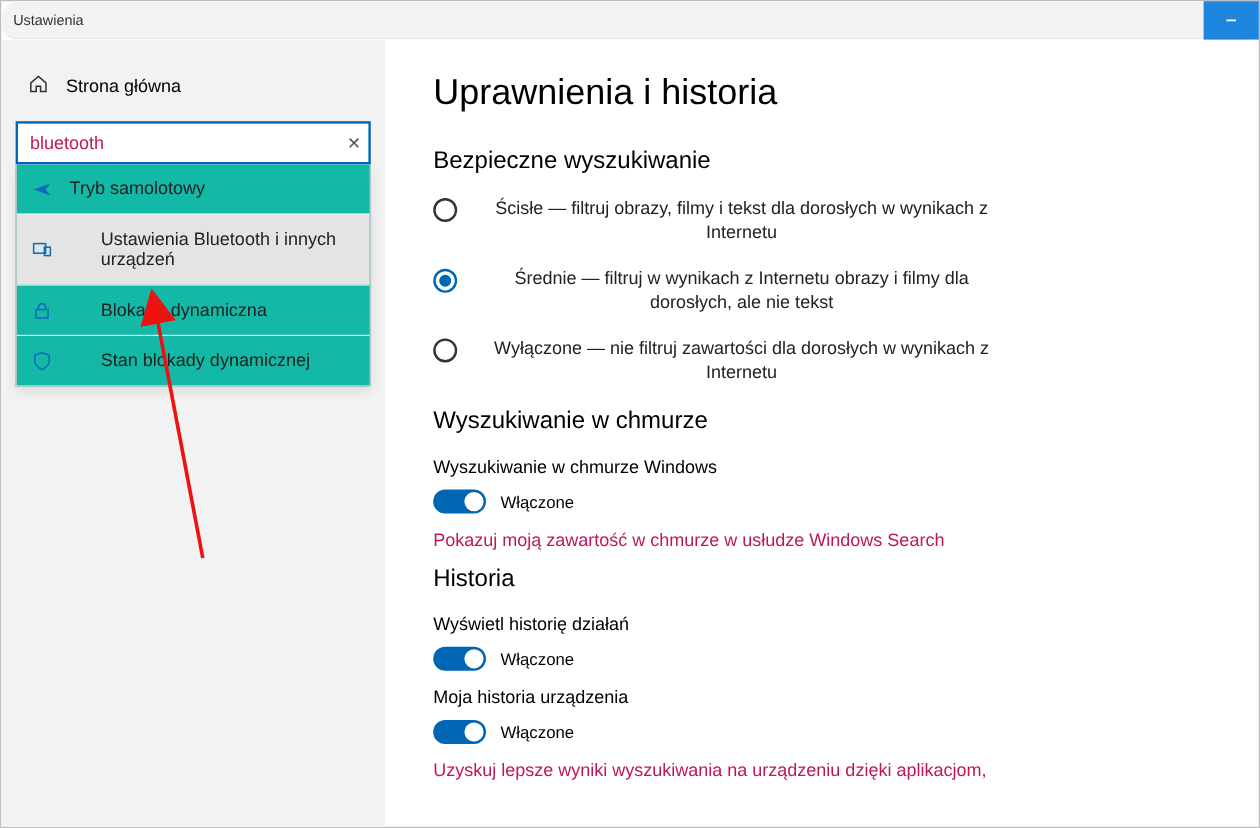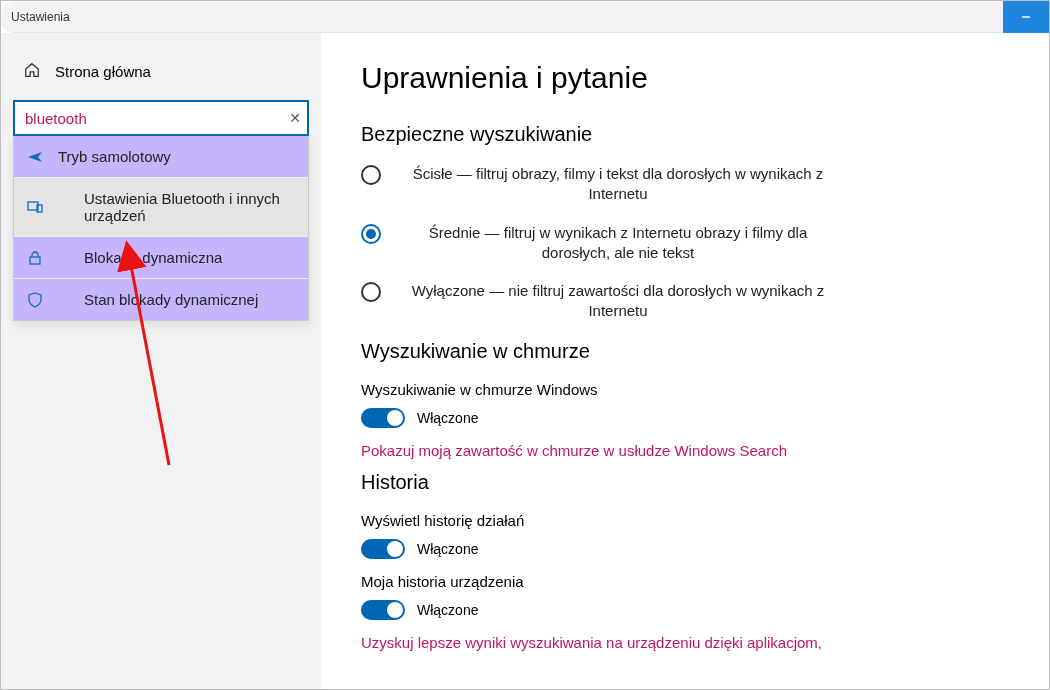--- a/index.html
+++ b/index.html
@@ -9,21 +9,21 @@
   .titlebar .title { padding-left: 10px; }
   .titlebar .winbtn { width:46px; height:32px; display:flex; align-items:center; justify-content:center; }
   .titlebar .minimize { background:#1f86e0; color:#fff; }
   .body { flex:1; display:flex; overflow:hidden; }
   .sidebar { width: 320px; background:#f2f2f2; padding: 20px 0 0 0; position:relative;}
   .home-row { display:flex; align-items:center; gap:14px; padding: 8px 22px 18px 22px; font-size:15px;}
   .home-row svg { width:18px; height:18px; }
   .search-wrap { margin: 0 12px 0 12px; position:relative;}
   .search-input { width:100%; height:36px; border:2px solid #0066b3; background:#fff; padding: 0 34px 0 10px; font-size:15px; color:#be185d; outline:none;}
   .search-clear { position:absolute; right:8px; top:50%; transform:translateY(-50%); font-size:14px; color:#555; cursor:pointer;}
-  .suggest { margin: 0 12px; border:1px solid #c9c9c9; border-top:none; background:#c4b5fd; box-shadow: 0 4px 10px rgba(0,0,0,0.1);}
+  .suggest { margin: 0 12px; border:1px solid #c9c9c9; border-top:none; background:#14b8a6; box-shadow: 0 4px 10px rgba(0,0,0,0.1);}
   .suggest-item { display:flex; align-items:center; gap:14px; padding:12px 12px; font-size:15px; color:#222; cursor:pointer;}
   .suggest-item .icon { width:18px; flex:0 0 18px; display:flex; justify-content:center;}
   .suggest-item.hover { background:#e4e4e4; }
   .suggest-item + .suggest-item { border-top:1px solid #eee;gap:40px; }
   .content { flex:1; padding: 28px 0 0 40px; overflow:hidden; display:flex; }
   .main { flex:1; min-width:0; padding-right: 20px;}
   .aside { width: 200px; flex:0 0 200px; padding-right: 6px; overflow:hidden;}
   h1 { font-weight: 300; font-size: 30px; margin-bottom: 28px; }
   h2 { font-weight: 400; font-size: 20px; margin: 10px 0 18px 0; }
   .radio-row { display:flex; align-items:flex-start; gap:14px; margin-bottom:18px; max-width:480px;text-align:center;}
@@ -115,21 +115,21 @@
             <marker id="ah" markerWidth="10" markerHeight="10" refX="5" refY="5" orient="auto">
               <path d="M0 0 L10 5 L0 10 Z" fill="#e11"></path>
             </marker>
           </defs>
         <line x1="100" y1="230" x2="60" y2="20" stroke="#e11" stroke-width="3" marker-end="url(#ah)"></line>
       </svg>
     </div>
 
     <div class="content">
       <div class="main">
-        <h1>Uprawnienia i pytanie</h1>
+        <h1>Uprawnienia i historia</h1>
 
         <h2>Bezpieczne wyszukiwanie</h2>
         <div class="radio-row">
           <div class="radio"></div>
           <div class="radio-label">Ścisłe — filtruj obrazy, filmy i tekst dla dorosłych w wynikach z Internetu</div>
         </div>
         <div class="radio-row">
           <div class="radio selected"></div>
           <div class="radio-label">Średnie — filtruj w wynikach z Internetu obrazy i filmy dla dorosłych, ale nie tekst</div>
         </div>

